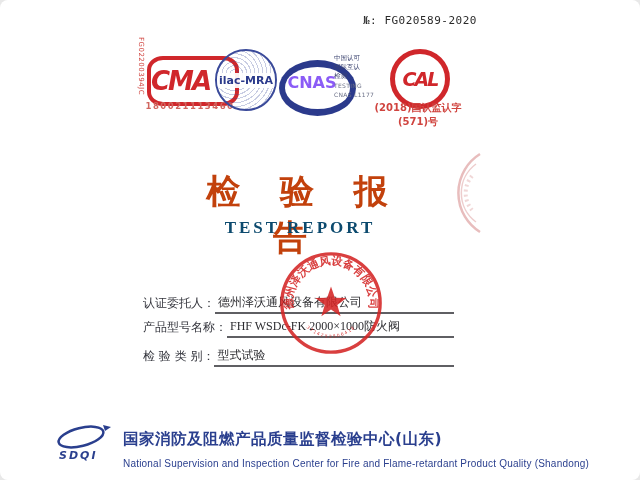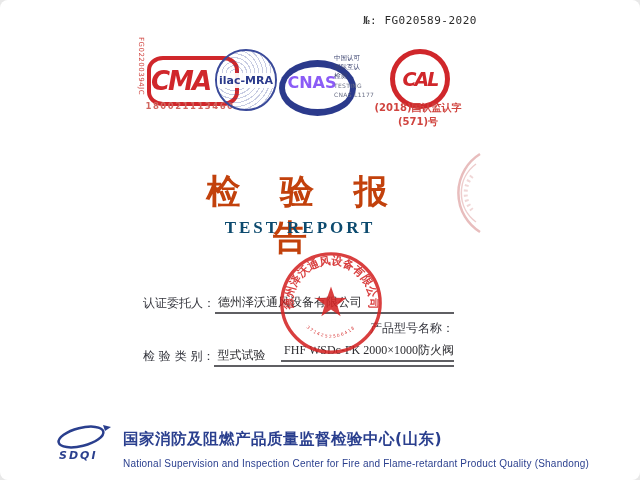--- a/index.html
+++ b/index.html
@@ -55,21 +55,21 @@
             font-size:17px;font-weight:bold;color:#0c4a6e;letter-spacing:3px;}
 
   
   .edge-stamp{position:absolute;left:446px;top:150px;opacity:.65;}
 
   
   .field-row{position:absolute;left:143px;width:311px;display:flex;align-items:flex-end;height:18px;}
   .field-label{flex:0 0 auto;font-size:12px;color:#33343c;padding-bottom:2px;white-space:nowrap;}
   .field-valuewrap{flex:1 1 auto;border-bottom:2px solid #5f5f63;padding:0 0 1px 3px;}
   .field-value{font-size:12px;color:#2c2c30;font-family:"Liberation Serif","DejaVu Serif",serif;white-space:nowrap;}
-  #row-0{top:296px;} #row-1{top:320px;flex-direction:column;} #row-2{top:349px;}
+  #row-0{top:296px;} #row-1{top:320px;} #row-2{top:349px;}
 
   
   .stamp{position:absolute;left:278px;top:250px;width:106px;height:106px;opacity:.88;}
 
   
   .footer{position:absolute;left:0;top:423px;width:640px;display:flex;justify-content:center;
           align-items:flex-start;gap:8px;}
   .footer-text{padding-top:6px;}
   .footer-zh{font-size:15.5px;font-weight:bold;color:#2a3f8e;letter-spacing:.5px;}
   .footer-en{margin-top:8px;font-size:10px;color:#2a3f8e;

